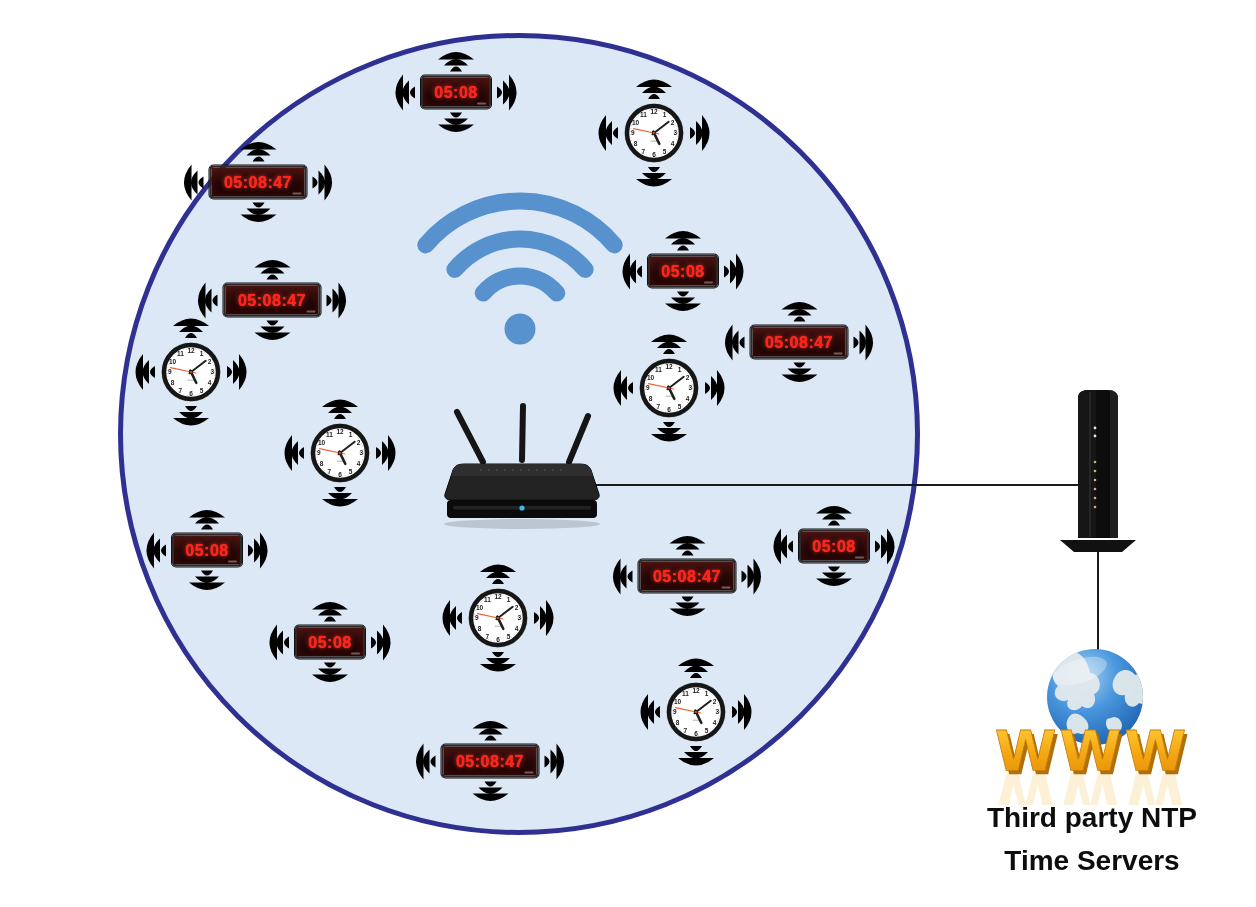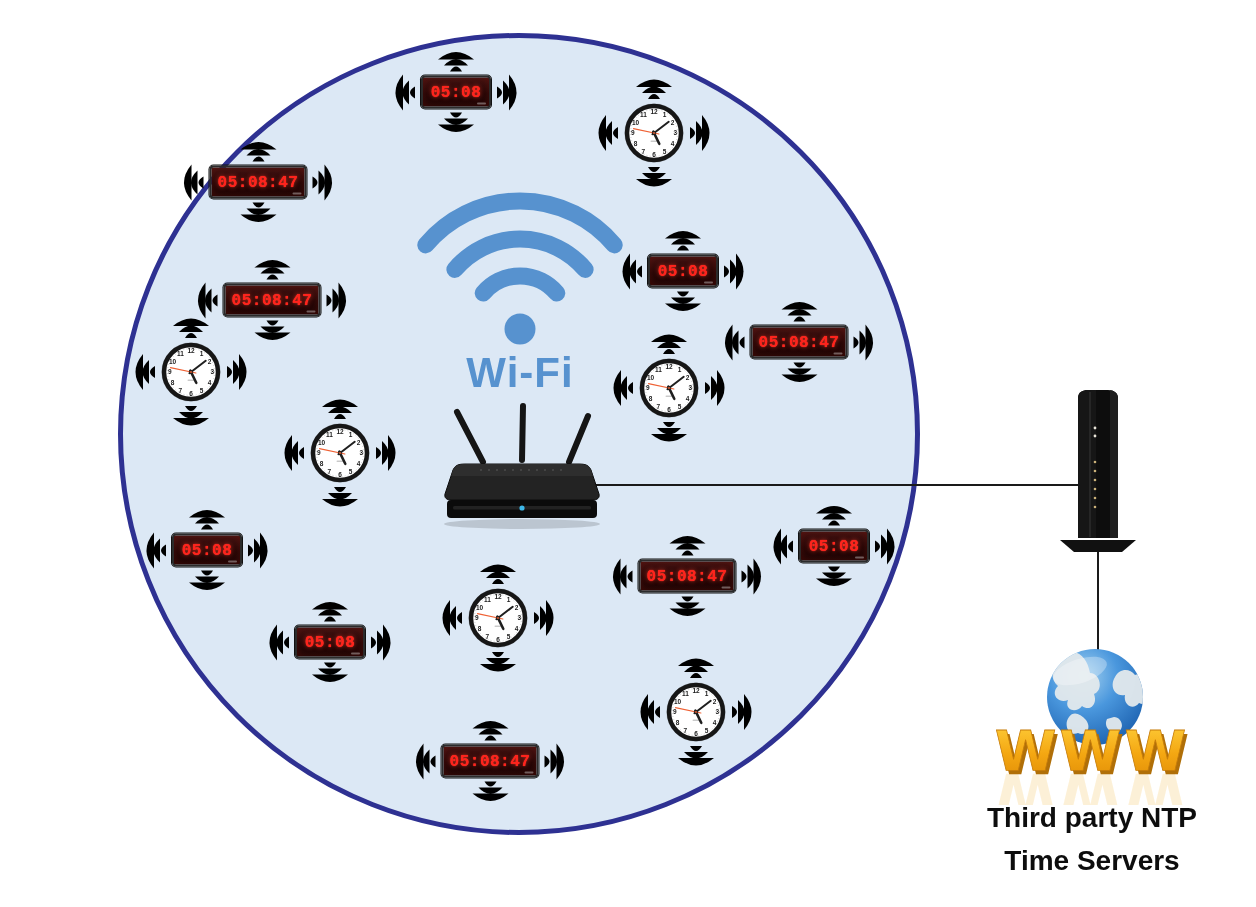--- a/index.html
+++ b/index.html
@@ -46,21 +46,21 @@
   
   .clocks{position:absolute;inset:0;}
   .clock{position:absolute;transform:translate(-50%,-50%);}
   .clock.digital.narrow{width:70px;height:33px;}
   .clock.digital.wide{width:97px;height:33px;}
   .clock.analog{width:60px;height:60px;}
   .bezel{position:relative;width:100%;height:100%;box-sizing:border-box;border-radius:4px;
          background:linear-gradient(180deg,#401312,#230707 55%,#1b0505);
          border:2px solid #2b2b2b;box-shadow:0 0 0 1px #111, inset 0 0 8px rgba(150,20,10,.35);
          display:flex;align-items:center;justify-content:center;}
-  .digits{font-family:Liberation Mono, monospace;font-weight:bold;font-size:16px;
+  .digits{font-family:Liberation Sans, sans-serif;font-weight:bold;font-size:16px;
           color:var(--digit-red);letter-spacing:.5px;white-space:nowrap;
           text-shadow:0 0 5px rgba(255,60,40,.8),0 0 1px #ff4536;}
   .brandmark{position:absolute;right:3px;bottom:2px;width:9px;height:2.5px;border-radius:1px;
              background:rgba(235,235,235,.38);}
 
   .wave{position:absolute;width:46px;height:26px;overflow:visible;}
   .wave.top{left:50%;bottom:calc(100% + 2px);transform:translateX(-50%);}
   .wave.bottom{left:50%;top:calc(100% + 2px);transform:translateX(-50%) rotate(180deg);}
   .wave.left{right:calc(100% - 6px);top:50%;transform:translateY(-50%) rotate(-90deg);}
   .wave.right{left:calc(100% - 6px);top:50%;transform:translateY(-50%) rotate(90deg);}
@@ -96,21 +96,20 @@
 
   <div class="line h"></div>
   <div class="line v"></div>
 
   <svg class="wifi-svg" viewBox="0 0 240 170">
     <path d="M 25.8 64.9 A 123 123 0 0 1 214.2 64.9"></path>
     <path d="M 54.9 89.4 A 85 85 0 0 1 185.1 89.4"></path>
     <path d="M 83.2 113.1 A 48 48 0 0 1 156.8 113.1"></path>
     <circle cx="120" cy="149" r="15.5"></circle>
   </svg>
-  <div class="wifi-label">Wi-Fi</div>
 
   <svg class="router-svg" viewBox="0 0 170 130">
     <line x1="20" y1="10" x2="46" y2="60" stroke="#151515" stroke-width="6" stroke-linecap="round"></line>
     <line x1="86" y1="4" x2="85" y2="58" stroke="#151515" stroke-width="6" stroke-linecap="round"></line>
     <line x1="151" y1="14" x2="132" y2="60" stroke="#151515" stroke-width="6" stroke-linecap="round"></line>
     <ellipse cx="85" cy="122" rx="78" ry="5" fill="#000" opacity="0.15"></ellipse>
     <path d="M28 62 L142 62 C150 62 152 64 154 68 L162 92 C163 96 160 98 156 98 L14 98 C10 98 7 96 8 92 L16 68 C18 64 20 62 28 62 Z" fill="#232323" stroke="#0c0c0c" stroke-width="1"></path>
     <path d="M28 62 L142 62 C150 62 152 64 154 68 L156 74 L14 74 L16 68 C18 64 20 62 28 62 Z" fill="#2e2e2e"></path>
     <g fill="#4a4a4a">
       <circle cx="44" cy="68" r="1.1"></circle>

